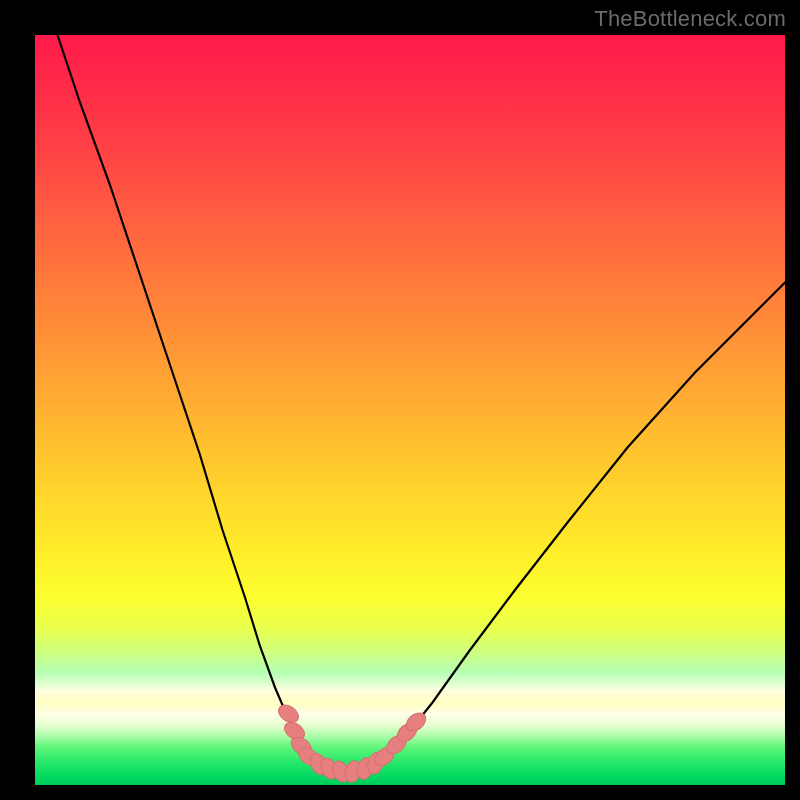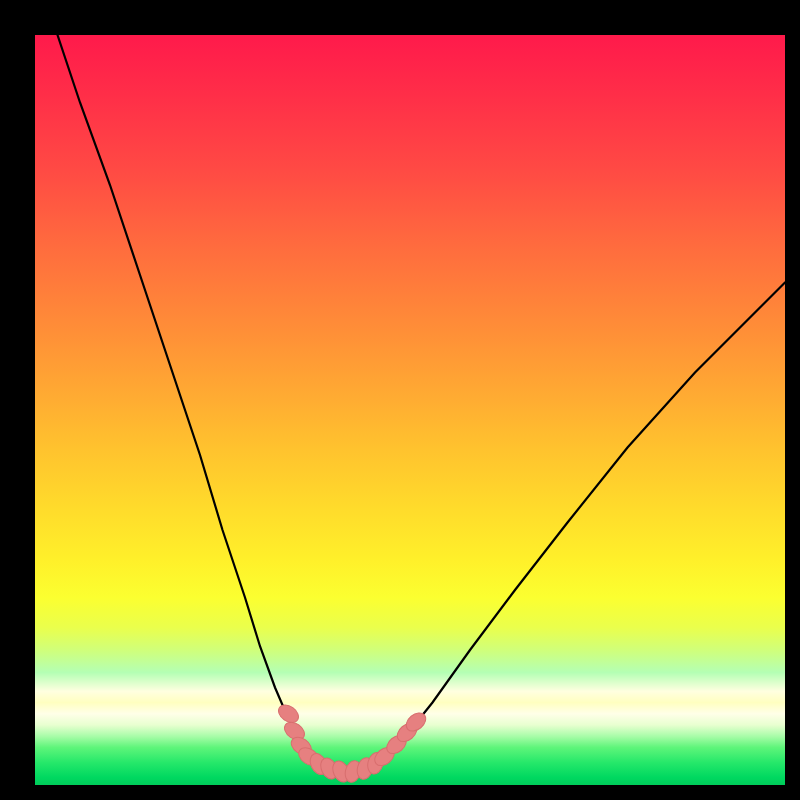--- a/index.html
+++ b/index.html
@@ -76,20 +76,21 @@
   .marker {
     fill: #e68080;
     stroke: #d86e6e;
     stroke-width: 1;
   }
 </style>
 </head>
 <body>
 
 <div class="frame">
+  <div class="watermark">TheBottleneck.com</div>
   <div class="plot-area">
     <svg class="overlay" viewBox="0 0 750 750" preserveAspectRatio="none">
       <g id="curve-group">
           <path d="M 22.50 0.00 L 45.00 67.50 L 75.00 150.00 L 105.00 240.00 L 135.00 330.00 L 165.00 420.00 L 187.50 495.00 L 210.00 562.50 L 225.00 611.25 L 240.00 652.50 L 251.25 678.75 L 262.50 701.25 L 271.50 715.50 L 279.75 723.75 L 279.75 723.75 L 292.50 733.50 L 307.50 738.00 L 322.50 738.00 L 337.50 733.50 L 348.75 725.25 L 348.75 725.25 L 367.50 705.00 L 397.50 667.50 L 435.00 615.00 L 480.00 555.00 L 532.50 487.50 L 592.50 412.50 L 660.00 337.50 L 727.50 270.00 L 750.00 247.50 " class="curve"></path>
         </g>
       <g id="marker-group">
           <ellipse cx="253.50" cy="678.75" rx="7.5" ry="11" transform="rotate(-55 253.50 678.75)" class="marker"></ellipse>
           <ellipse cx="259.50" cy="696.00" rx="7.5" ry="11" transform="rotate(-55 259.50 696.00)" class="marker"></ellipse>
           <ellipse cx="266.25" cy="711.00" rx="7.5" ry="11" transform="rotate(-55 266.25 711.00)" class="marker"></ellipse>
           <ellipse cx="273.75" cy="721.50" rx="7.5" ry="11" transform="rotate(-55 273.75 721.50)" class="marker"></ellipse>

